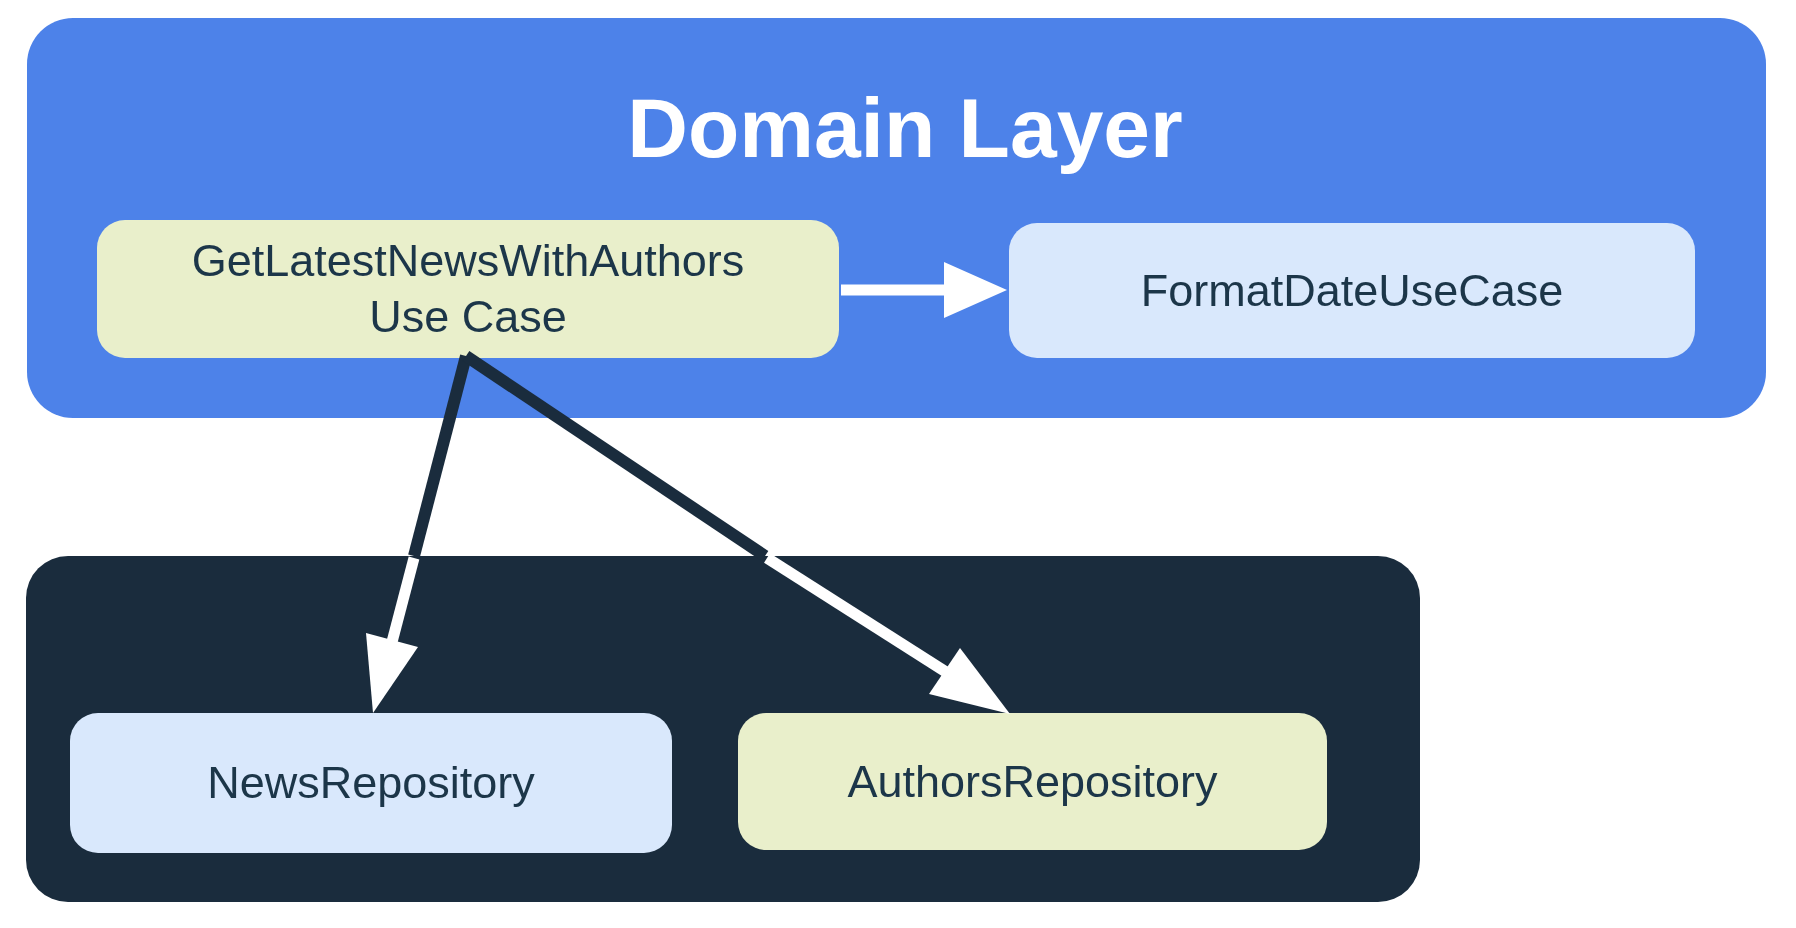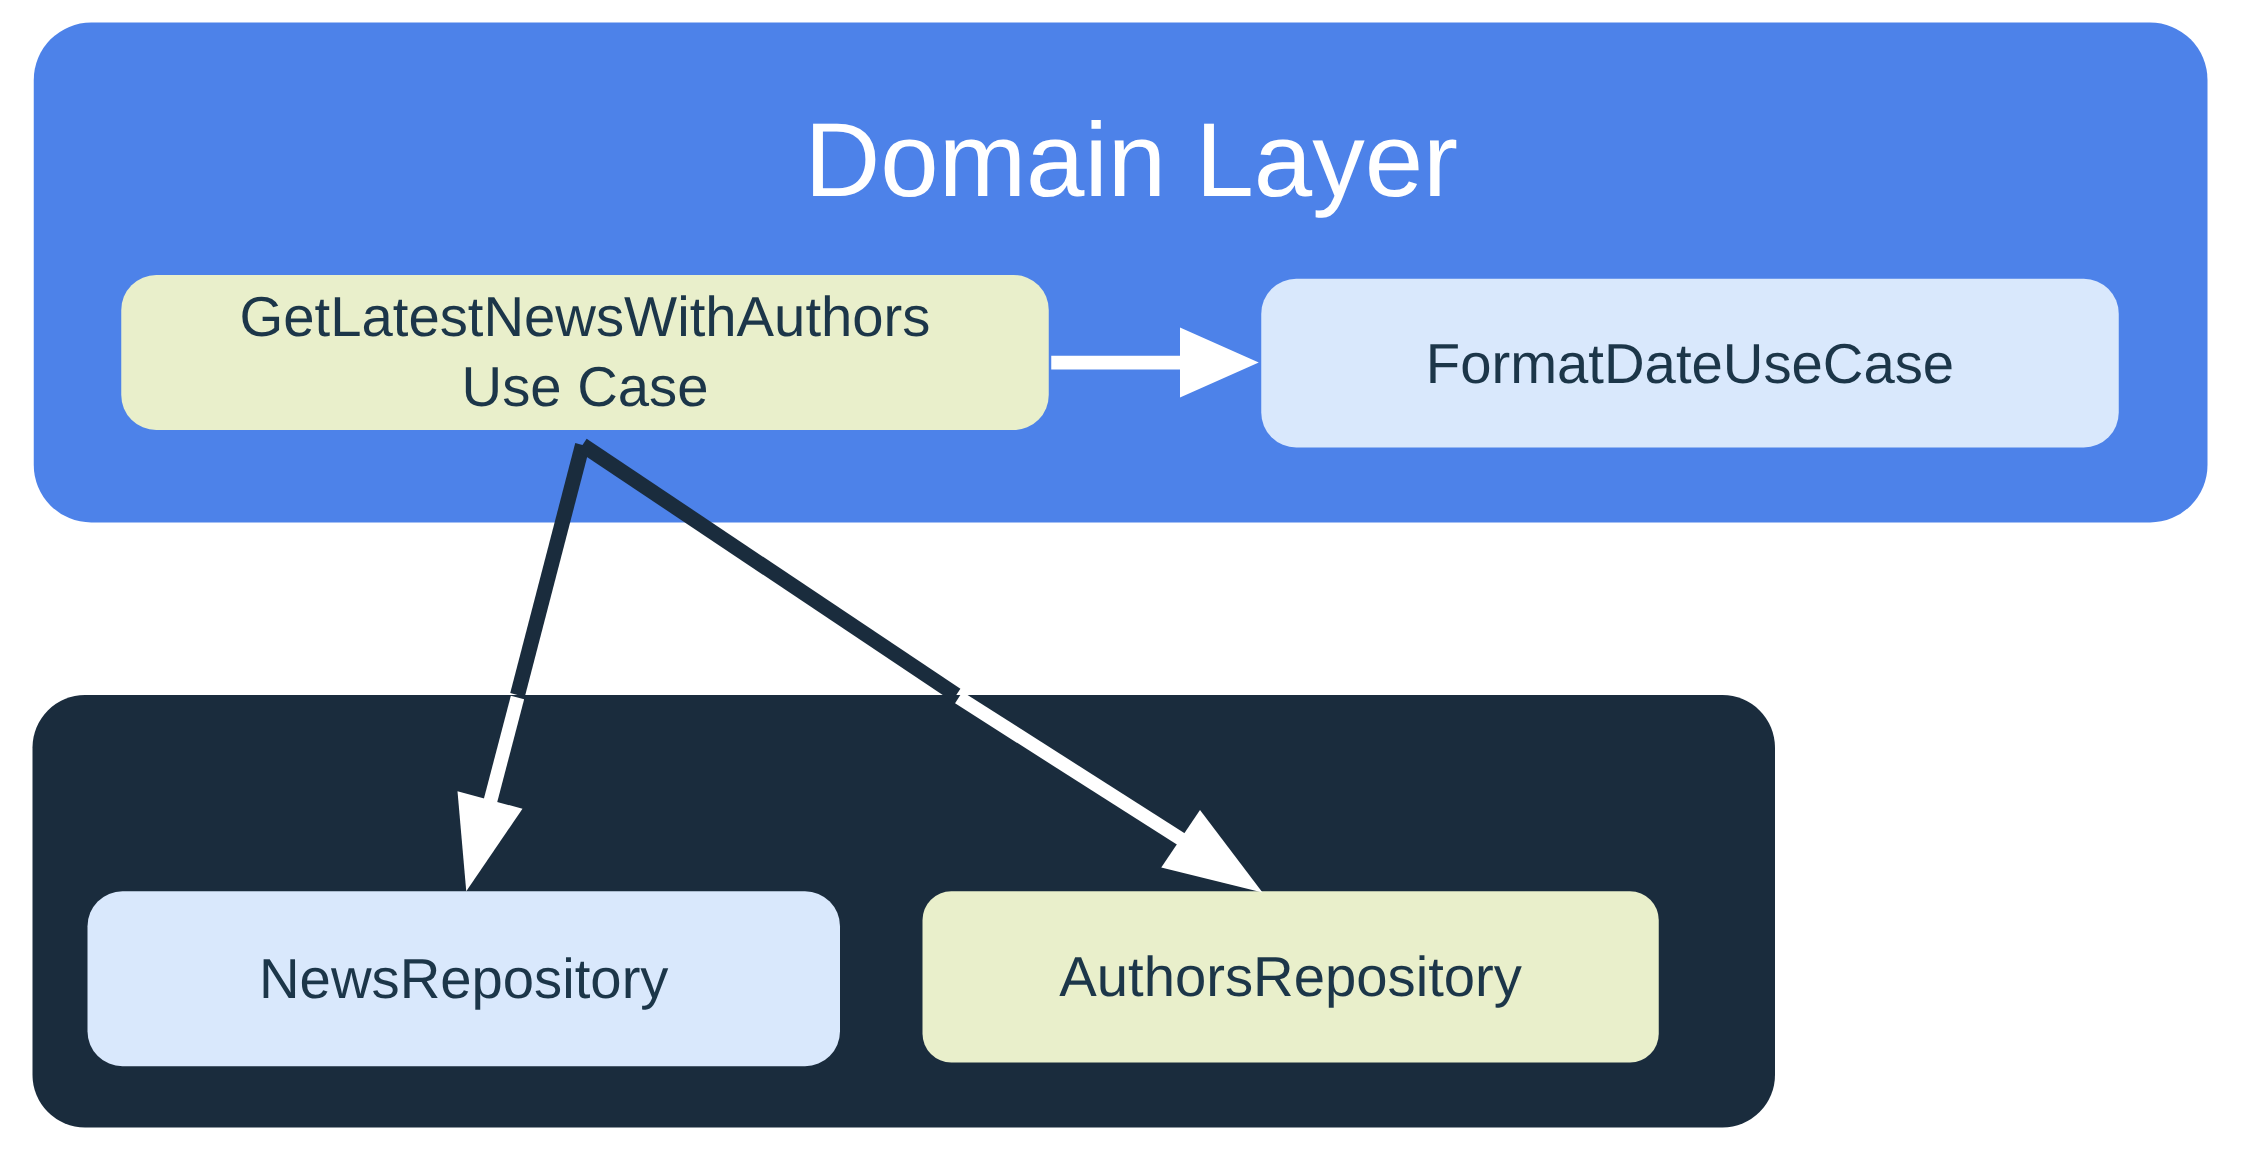--- a/index.html
+++ b/index.html
@@ -29,43 +29,43 @@
   .layer.data{
     left:26px;top:556px;width:1394px;height:346px;
     background:var(--c-data-bg);
     border-radius:42px;
   }
   .layer-title{
     position:absolute;
     color:var(--c-title);
     font-size:84px;
     line-height:84px;
-    font-weight:400;
+    font-weight:700;
     white-space:nowrap;
     transform:translateX(-50%);
   }
   .domain-title{left:878px;top:68px;}
   .node{
     position:absolute;
     display:flex;
     flex-direction:column;
     align-items:center;
     justify-content:center;
     color:var(--c-node-text);
     font-size:45px;
     line-height:56px;
     font-weight:400;
     text-align:center;
     border-radius:28px;
     white-space:nowrap;
   }
-  .node.use-case{left:97px;top:220px;width:742px;height:124px;background:var(--c-green);text-align:center;}
+  .node.use-case{left:97px;top:220px;width:742px;height:138px;background:var(--c-green);text-align:center;}
   .node.format-date{left:1009px;top:223px;width:686px;height:135px;background:var(--c-light-blue);}
   .node.news-repo{left:70px;top:713px;width:602px;height:140px;background:var(--c-light-blue);}
-  .node.authors-repo{left:738px;top:713px;width:589px;height:137px;background:var(--c-green);border-radius:23px;}
+  .node.authors-repo{left:738px;top:713px;width:589px;height:137px;background:var(--c-green);}
   svg.arrows{
     position:absolute;left:0;top:0;width:1796px;height:928px;
     pointer-events:none;
   }
   .shaft-light{stroke:var(--c-arrow-light);stroke-width:11;fill:none;}
   .shaft-dark{stroke:var(--c-arrow-dark);stroke-width:12;fill:none;}
   .head-light{fill:var(--c-arrow-light);stroke:none;}
 </style>
 </head>
 <body>

